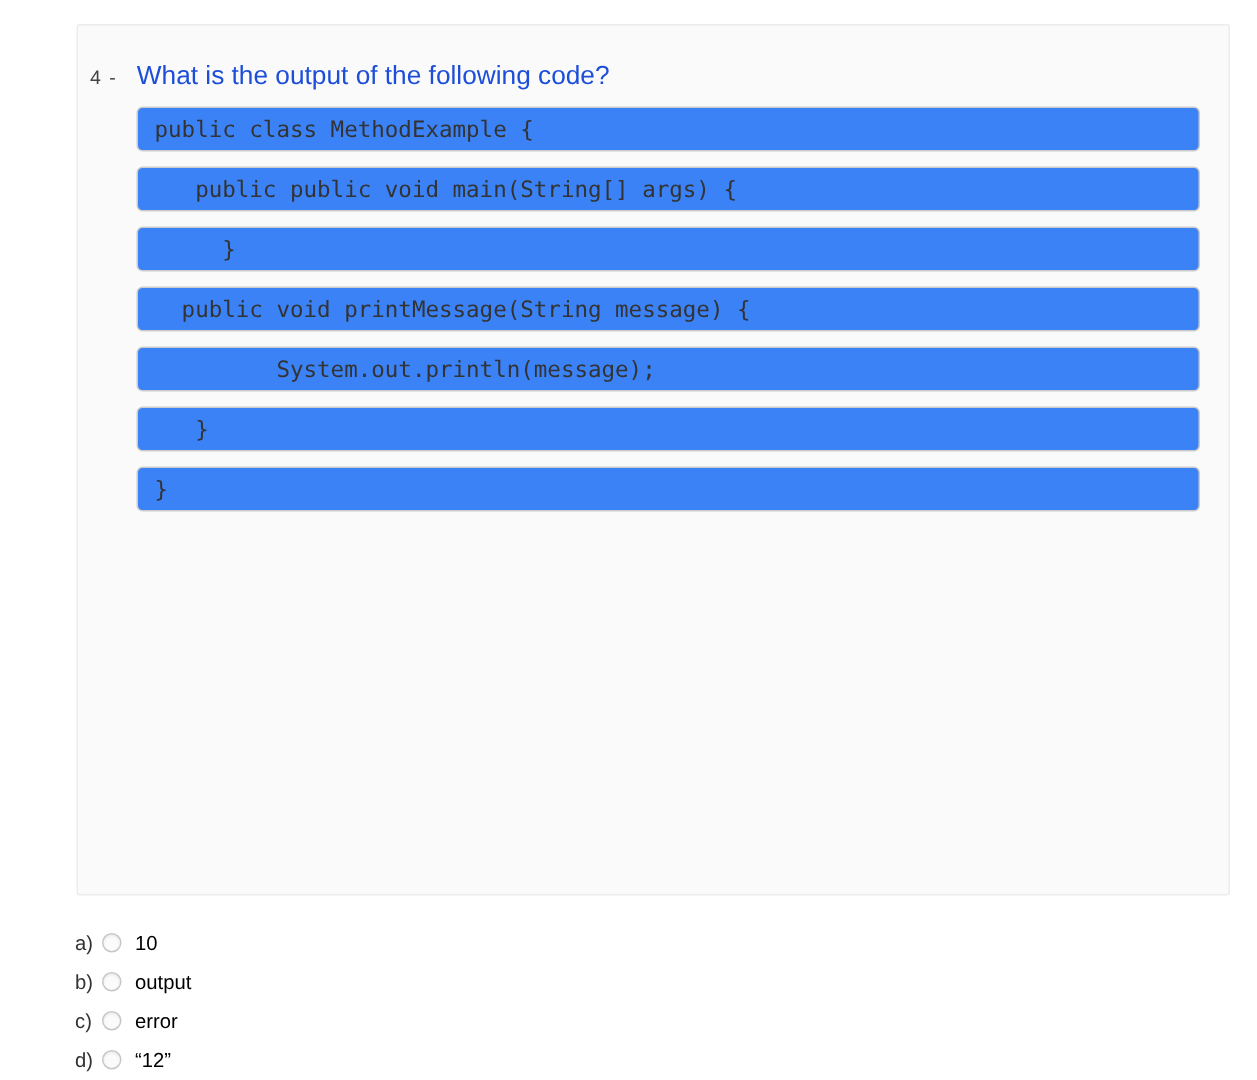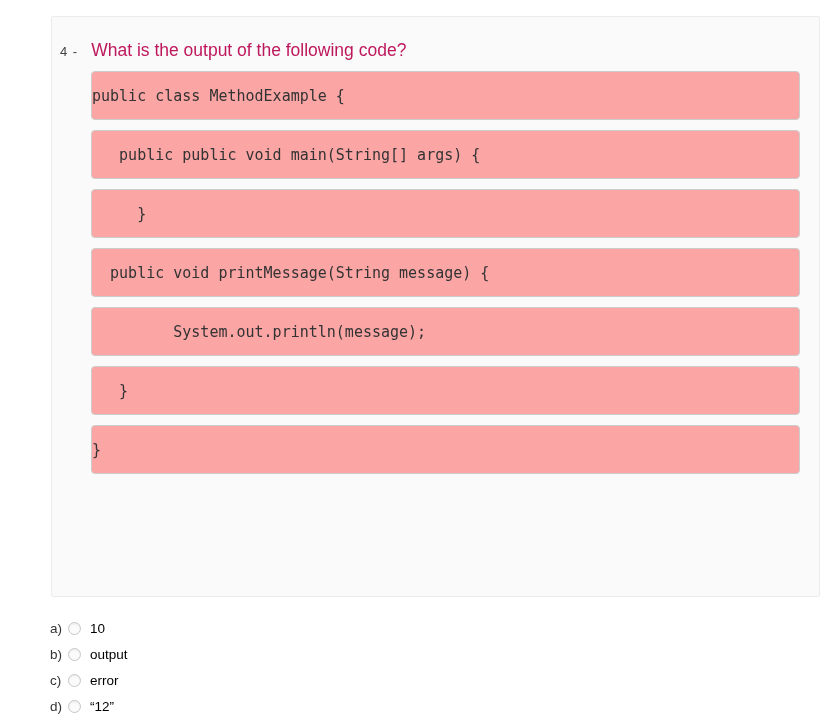--- a/index.html
+++ b/index.html
@@ -24,34 +24,35 @@
     line-height: 23px;
   }
   .question-number {
     font-size: 13px;
     color: #444444;
     letter-spacing: 1px;
     flex: 0 0 auto;
   }
   .question-text {
     font-size: 17.5px;
-    color: #be185d;
+    color: #1d4ed8;
     margin-left: 13px;
   }
   .code-list {
     margin: 8px 19px 0 39px;
   }
   .code-box {
-    height: 49px;
+    height: 30px;
     margin-bottom: 10px;
-    background: #fca5a5;
+    background: #3b82f6;
     border: 1px solid #cccccc;
     border-radius: 4px;
     display: flex;
     align-items: center;
+    padding-left: 11px;
     font-family: "DejaVu Sans Mono", monospace;
     font-size: 15px;
     color: #333333;
     white-space: pre;
   }
   .options {
     position: absolute;
     left: 0; top: 615px;
     width: 100%;
   }

